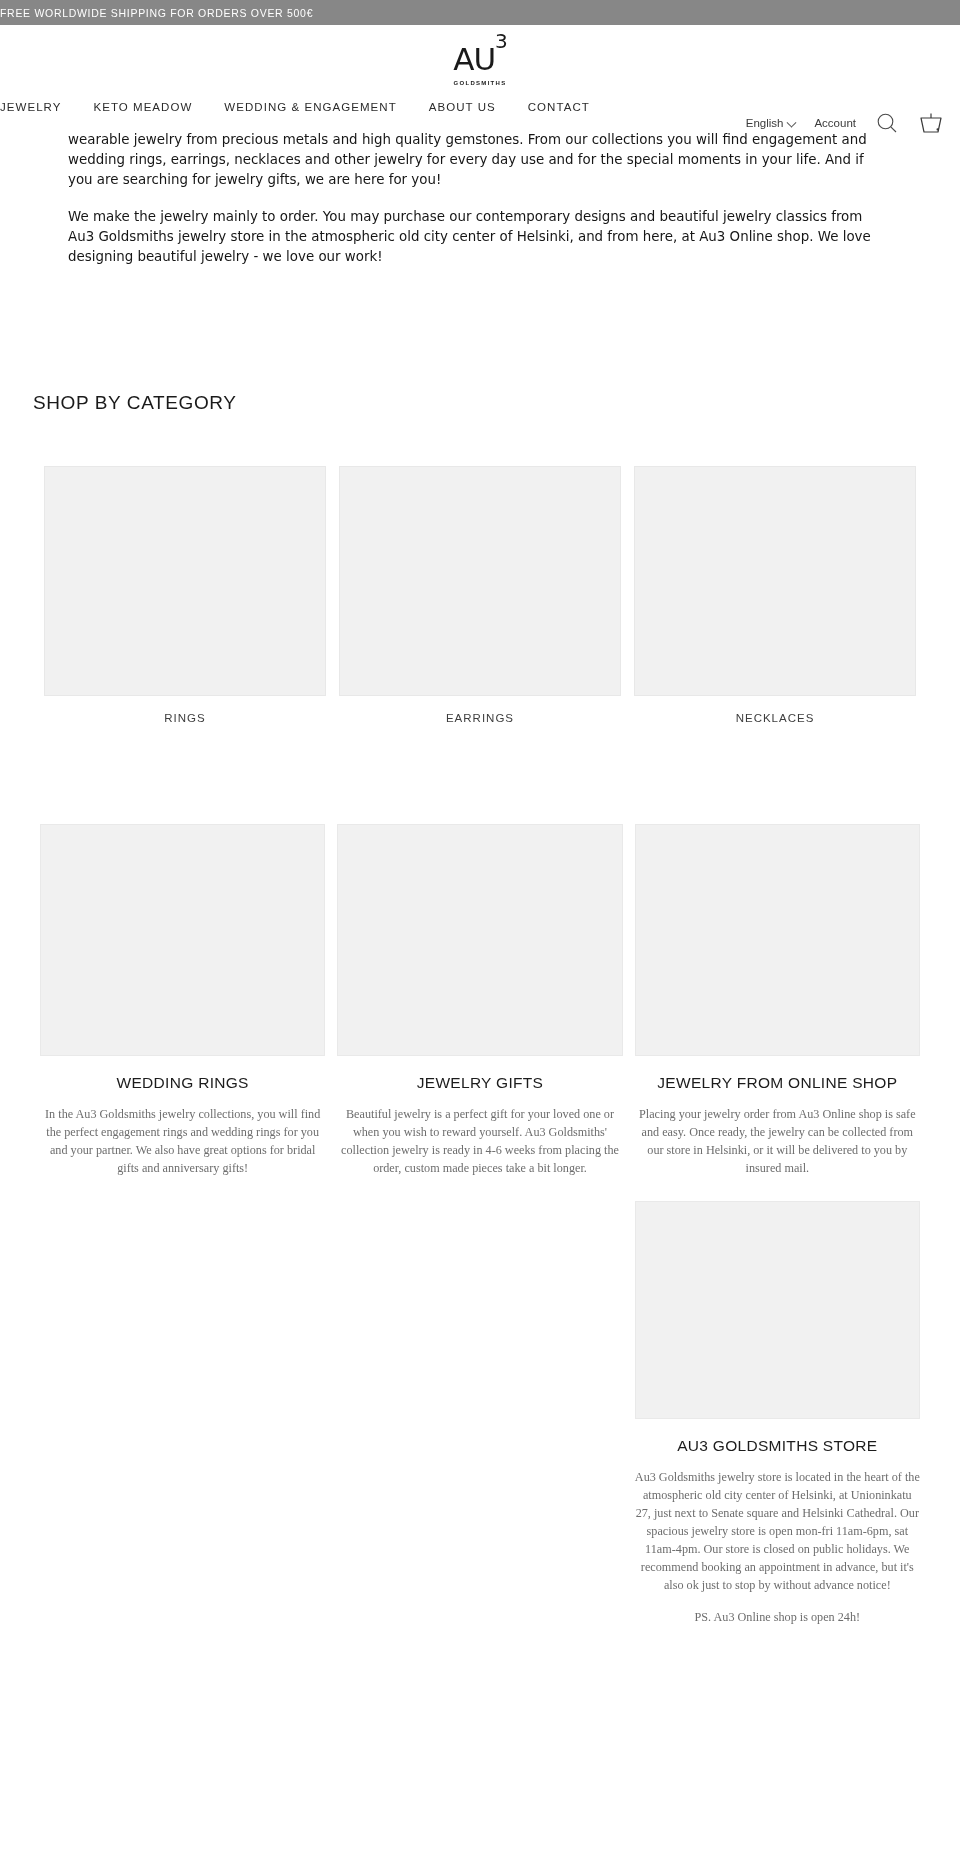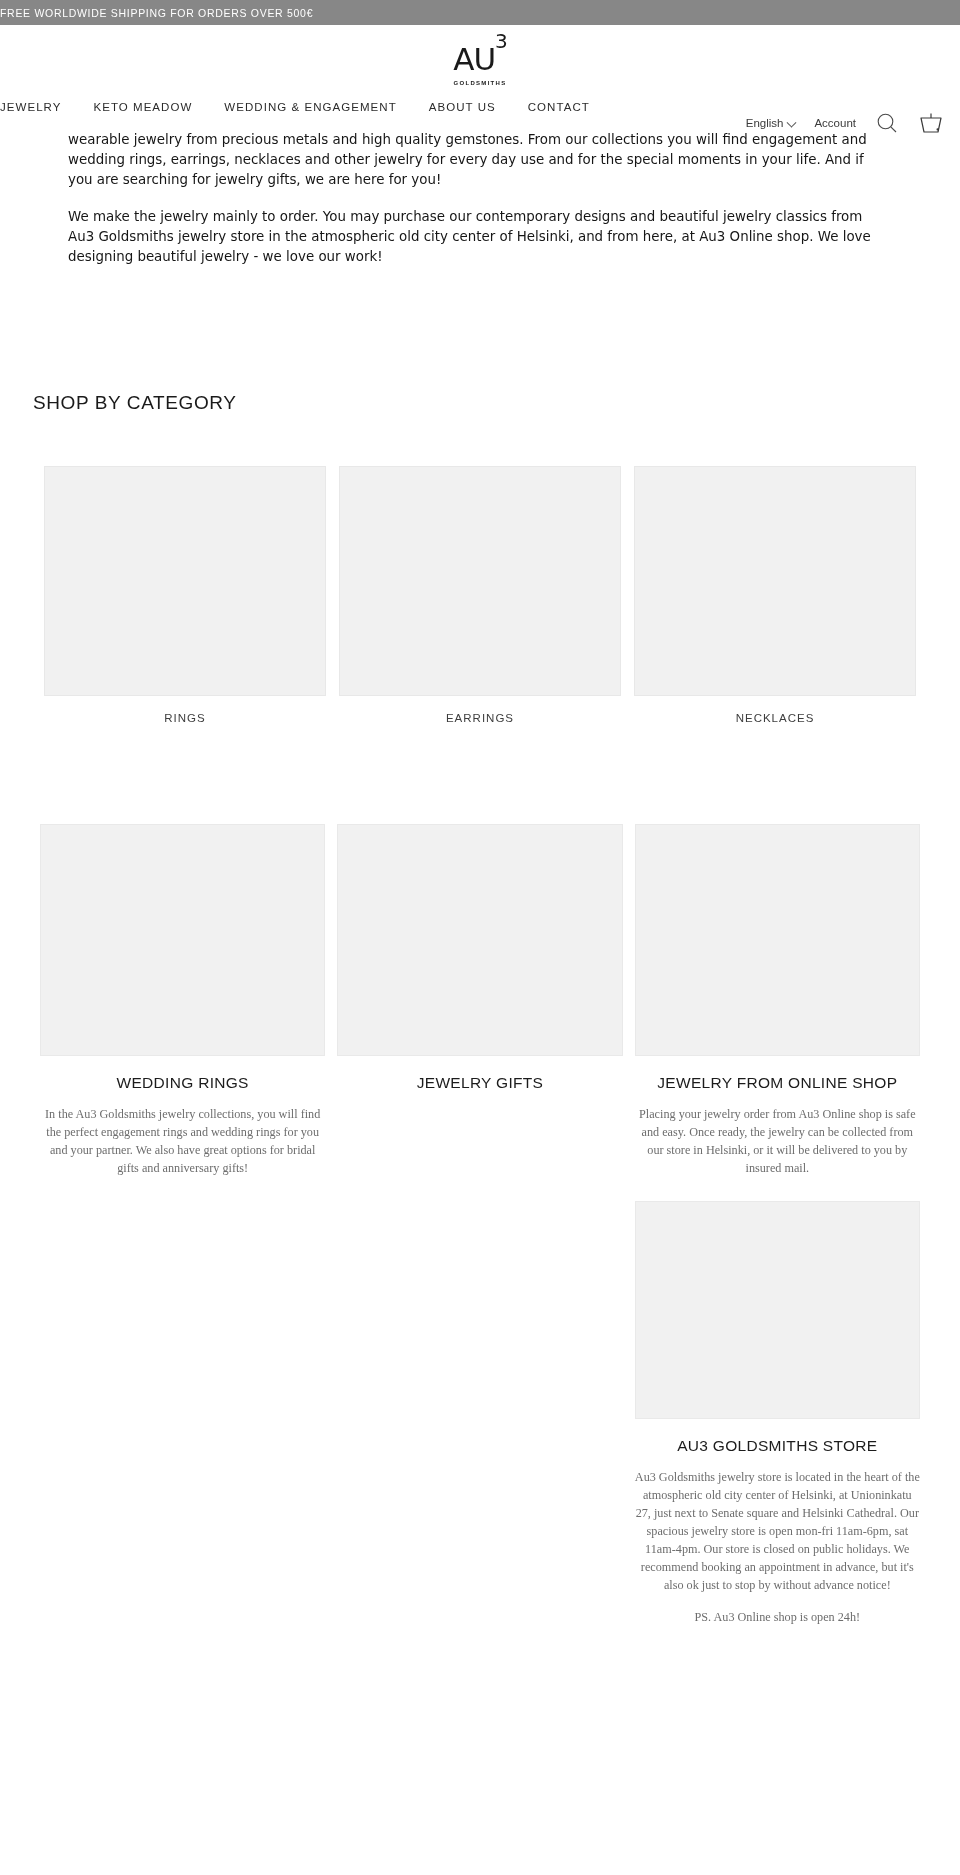--- a/index.html
+++ b/index.html
@@ -271,20 +271,21 @@
 
   <div class="feature-card">
     <div class="feature-thumb"></div>
     <h3 class="feature-title">WEDDING RINGS</h3>
     <p class="feature-body">In the Au3 Goldsmiths jewelry collections, you will find the perfect engagement rings and wedding rings for you and your partner. We also have great options for bridal gifts and anniversary gifts!</p>
   </div>
 
   <div class="feature-card">
     <div class="feature-thumb"></div>
     <h3 class="feature-title">JEWELRY GIFTS</h3>
+    <p class="feature-body">Beautiful jewelry is a perfect gift for your loved one or when you wish to reward yourself. Au3 Goldsmiths' collection jewelry is ready in 4-6 weeks from placing the order, custom made pieces take a bit longer.</p>
   </div>
 
   <div class="feature-card">
     <div class="feature-thumb"></div>
     <h3 class="feature-title">JEWELRY FROM ONLINE SHOP</h3>
     <p class="feature-body">Placing your jewelry order from Au3 Online shop is safe and easy. Once ready, the jewelry can be collected from our store in Helsinki, or it will be delivered to you by insured mail.</p>
 
     <div class="store-block">
       <div class="store-thumb"></div>
       <h3 class="feature-title">AU3 GOLDSMITHS STORE</h3>

